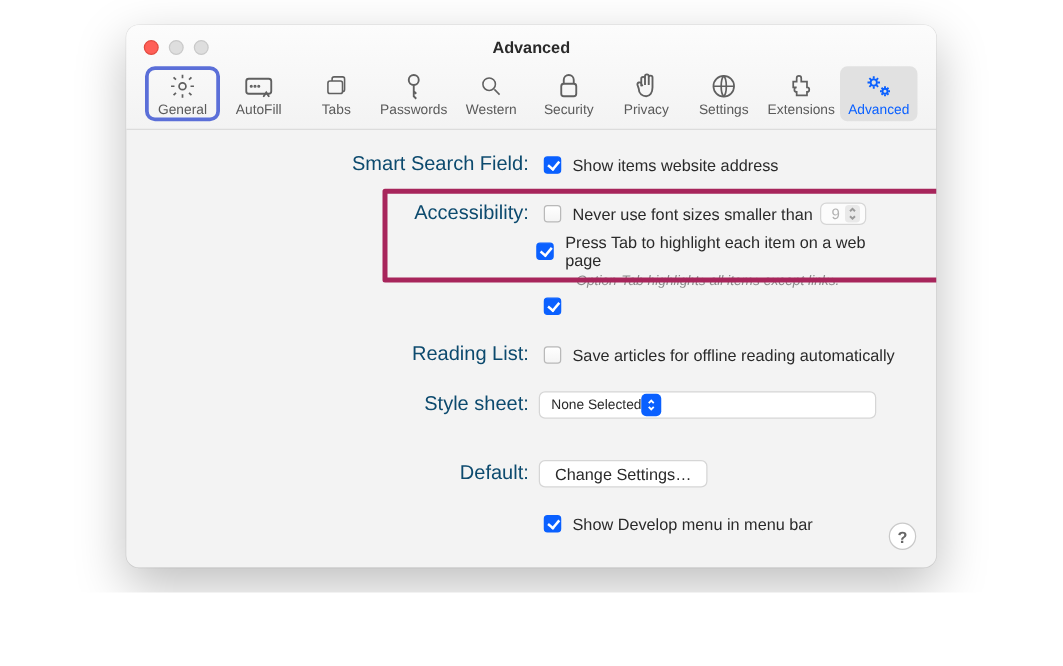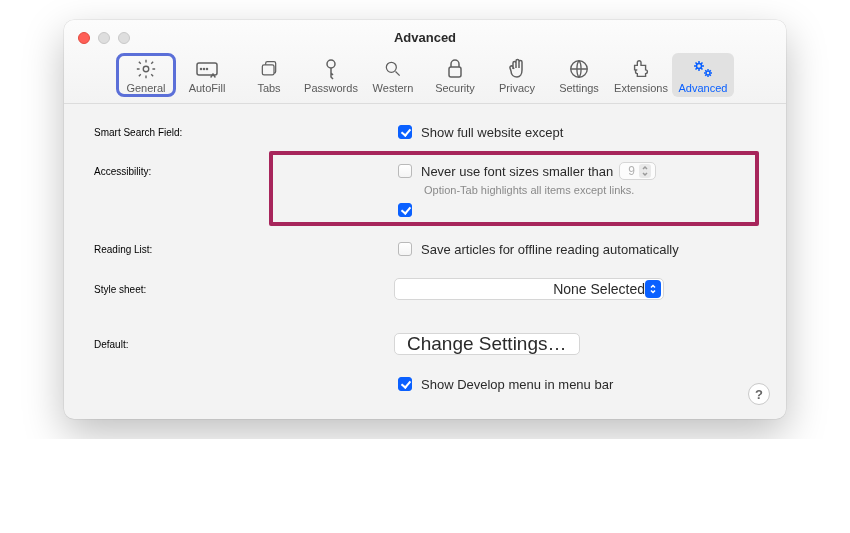--- a/index.html
+++ b/index.html
@@ -5,21 +5,21 @@
   * { box-sizing: border-box; }
   body {
     margin: 0;
     padding: 20px;
     background: #fff;
     font-family: -apple-system, BlinkMacSystemFont, "Helvetica Neue", Arial, sans-serif;
     font-size: 13px;
     color: #2a2a2a;
   }
   .window {
-    width: 722px;
+    width: 648px;
     margin: 0 auto;
     background: #f3f3f3;
     border-radius: 10px;
     box-shadow: 0 15px 40px rgba(0,0,0,0.25), 0 0 0 0.5px rgba(0,0,0,0.1);
     overflow: hidden;
     position: relative;
   }
   .titlebar {
     background: linear-gradient(#fcfcfc,#f3f3f3);
     border-bottom: 1px solid #dcdcdc;
@@ -78,36 +78,38 @@
     padding: 18px 30px 20px;
     position: relative;
   }
   .row {
     display: flex;
     align-items: center;
     margin-bottom: 5px;
   }
   .lab {
     width: 300px;
+    text-align: right;
     padding-right: 8px;
-    font-size: 10px;
-    color:#000000;
+    font-size: 16px;
+    color:#0c4a6e;
   }
   .val {
     display: flex;
     align-items: center;
     gap: 6px;
     font-size: 13px;
   }
   .sub {
     margin-left: 330px;
     font-size: 11px;
     color:#8a8a8a;
     margin-top: -2px;
     margin-bottom: 4px;
+    font-style: italic;
   }
   .chk {
     appearance: none;
     width: 14px; height: 14px;
     border-radius: 3px;
     border: 0.5px solid #b9b9b9;
     background: linear-gradient(#fff,#f4f4f4);
     position: relative;
     cursor: default;
     flex-shrink:0;
@@ -143,36 +145,36 @@
     line-height:4px;
   }
   .pop {
     display:flex; align-items:center;
     background:#fff;
     border:0.5px solid #d6d6d6;
     border-radius:5px;
     width:270px;
     height:22px;
     padding:0 2px 0 9px;
-    justify-content:flex-end;
-    font-size:14px;
+    justify-content:flex-start;
+    font-size:11px;
   }
   .pop .arrbox {
     background:#0a60ff;
     border-radius:4px;
     width:16px; height:18px;
     display:flex; flex-direction:column; align-items:center; justify-content:center;
   }
   .pop .arrbox svg { display:block; }
   .btn {
     background:#fff;
     border:0.5px solid #d6d6d6;
     border-radius:5px;
     padding:2px 12px;
-    font-size:19px;
+    font-size:13px;
     height:22px;
     display:inline-flex; align-items:center;
   }
   .highlight-box {
     position:absolute;
     border:4px solid #a7255b;
     border-radius:2px;
     left:205px;
     top:47px;
     width:490px;
@@ -302,21 +304,21 @@
       </div>
     </div>
   </div>
 
   <div class="content">
 
     <div class="row">
       <div class="lab">Smart Search Field:</div>
       <div class="val">
         <input type="checkbox" class="chk" checked="" style="">
-        <span>Show full website except</span>
+        <span>Show items website address</span>
       </div>
     </div>
 
     <div class="section-gap"></div>
 
     <div class="row">
       <div class="lab">Accessibility:</div>
       <div class="val">
         <input type="checkbox" class="chk" style="">
         <span>Never use font sizes smaller than</span>
@@ -327,20 +329,27 @@
                 <path d="M2 4l2-2 2 2" stroke="#9a9a9a"></path>
               </svg>
             <svg width="8" height="6" viewBox="0 0 8 6">
                 <path d="M2 2l2 2 2-2" stroke="#9a9a9a"></path>
               </svg>
           </span>
         </span>
       </div>
     </div>
 
+    <div class="row">
+      <div class="lab"></div>
+      <div class="val">
+        <input type="checkbox" class="chk" checked="" style="">
+        <span>Press Tab to highlight each item on a web page</span>
+      </div>
+    </div>
     <div class="sub">Option-Tab highlights all items except links.</div>
 
     <div class="row">
       <div class="lab"></div>
       <div class="val">
         <input type="checkbox" class="chk" checked="" style="">
       </div>
     </div>
 
     <div class="section-gap"></div>

